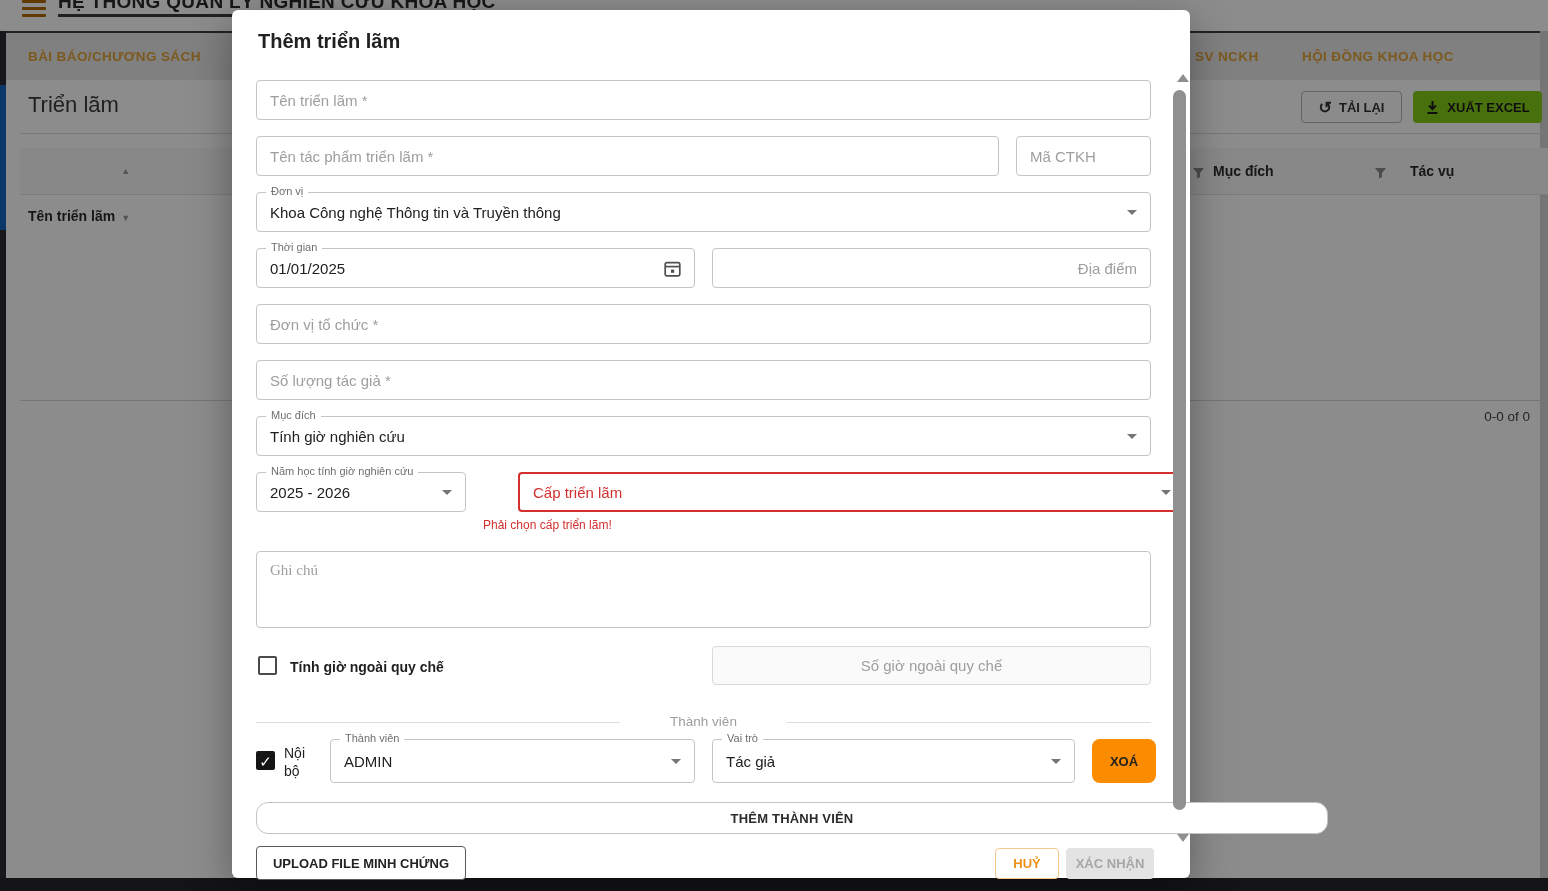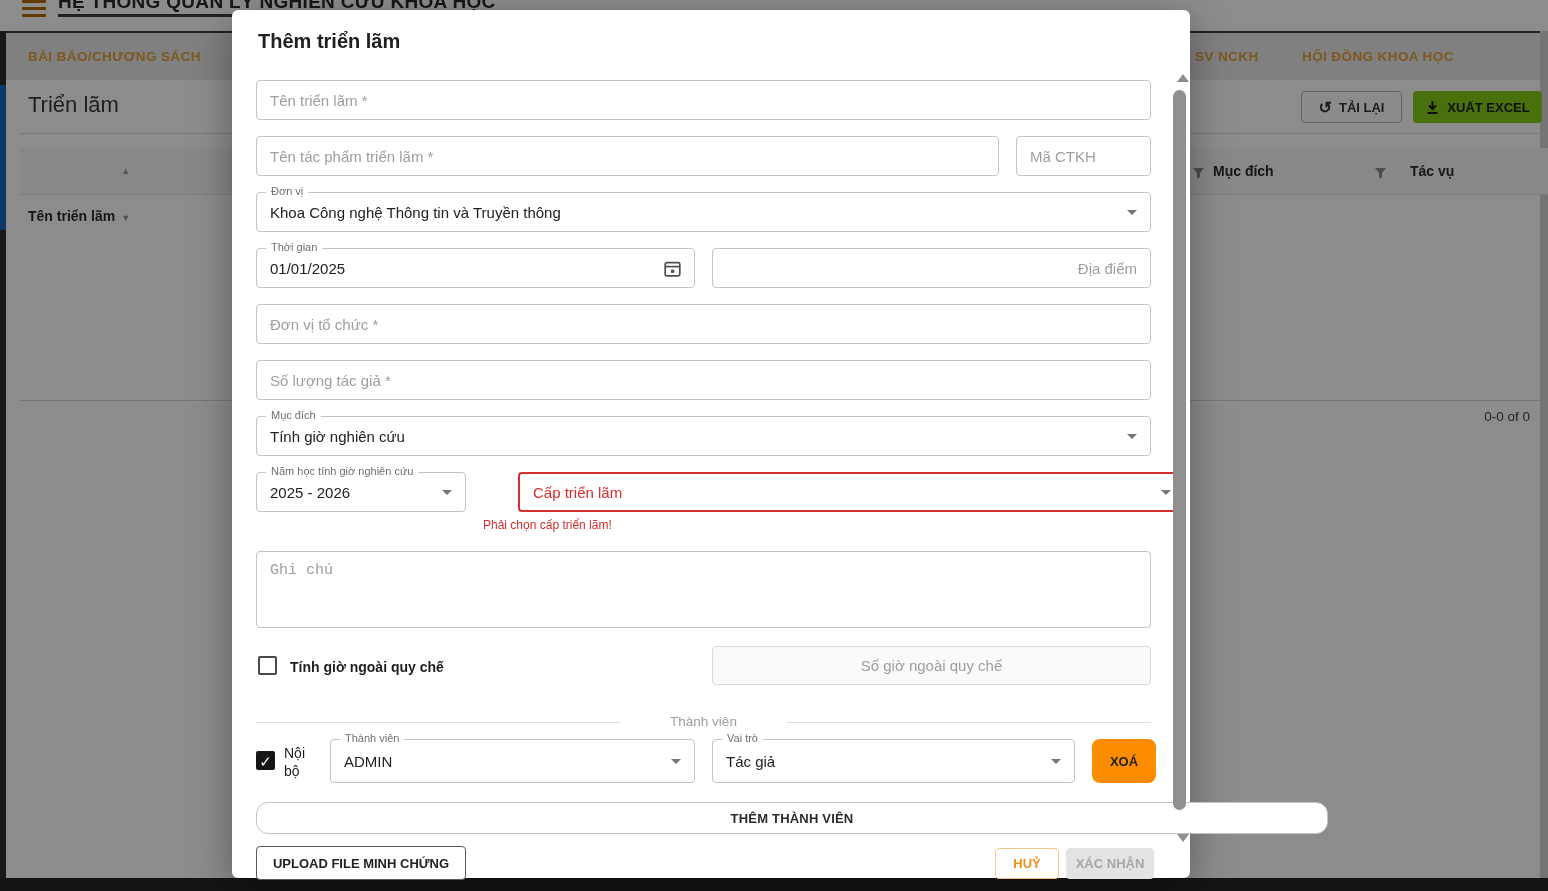--- a/index.html
+++ b/index.html
@@ -49,21 +49,21 @@
   .fld, .sel, .ta { position:absolute; border:1px solid #c4c4c4; border-radius:4px; background:#fff; }
   input.fld { font-family:"Liberation Sans", sans-serif; font-size:15px; color:#212121; padding:0 13px; outline:none; }
   input.fld::placeholder { color:#9e9e9e; opacity:1; }
   .sel { padding:0 13px; display:flex; align-items:center; font-size:15px; color:#212121; cursor:pointer; }
   .flabel { position:absolute; top:-8px; left:9px; background:#fff; padding:0 5px; font-size:11px; color:#6f6f6f; white-space:nowrap; }
   .caret { position:absolute; right:13px; top:50%; margin-top:-2px; width:0; height:0;
            border-left:5px solid transparent; border-right:5px solid transparent; border-top:5px solid #757575; }
   .sel-error { border:2px solid #d32f2f; }
   .sel-error .sel-value { color:#d32f2f; }
   .error-text { position:absolute; left:251px; top:508px; font-size:12px; color:#d32f2f; }
-  textarea.ta { font-family:Liberation Mono, monospace; font-size:15px; color:#212121; padding:10px 13px;
+  textarea.ta { font-family:Liberation Serif, serif; font-size:15px; color:#212121; padding:10px 13px;
                 resize:none; outline:none; }
   textarea.ta::placeholder { color:#9e9e9e; opacity:1; }
   .fld-gray { background:#fafafa; border-color:#d9d9d9;text-align:center; }
 
   .checkbox { position:absolute; width:19px; height:19px; border:2px solid #4a4a4a; border-radius:2px; background:#fff; }
   .checkbox.checked { background:#151515; border-color:#151515; color:#fff; font-size:15px; line-height:17px; text-align:center; }
   .cb-label { position:absolute; font-size:14px; color:#1f1f1f; font-weight:bold; }
   .cb-label2 { position:absolute; font-size:14px; color:#1f1f1f; width:36px; line-height:18px; }
 
   .member-divider-line { position:absolute; top:712px; height:1px; background:#dcdcdc; }

